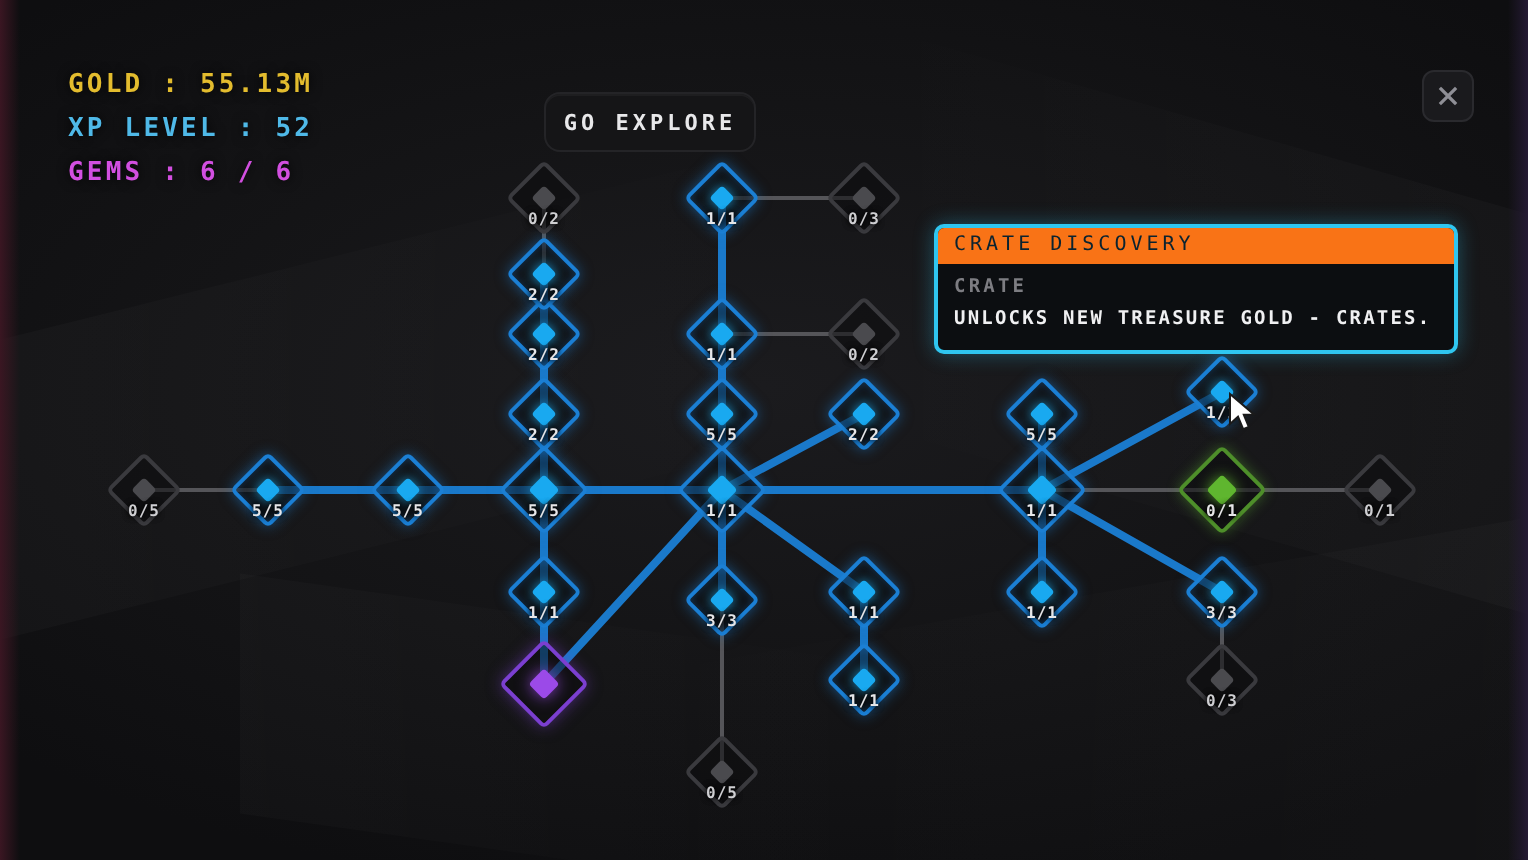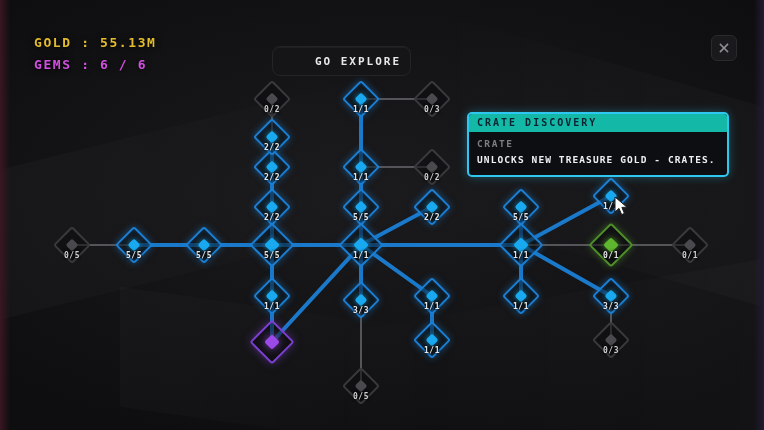--- a/index.html
+++ b/index.html
@@ -27,21 +27,21 @@
   .stat{font-size:13px;letter-spacing:1.6px;font-weight:bold;margin-bottom:9px;
         text-shadow:0 0 6px rgba(0,0,0,.9);}
   .stat-gold{color:#e3bc2e;}
   .stat-xp{color:#4fb9e8;}
   .stat-gems{color:#d24fe0;}
 
   
   .tbtn{position:absolute;top:46px;height:28px;border-radius:8px;background:#151517;
         border:1px solid #242427;color:#e8e8ea;font-size:11px;letter-spacing:2px;font-weight:bold;
         display:flex;align-items:center;justify-content:center;cursor:pointer;
-        box-shadow:inset 0 1px 0 rgba(255,255,255,.04);padding-left:33px;}
+        box-shadow:inset 0 1px 0 rgba(255,255,255,.04);}
   #btn-explore{left:272px;width:104px;}
   #btn-artifacts{left:392px;width:100px;}
 
   
   #closebtn{position:absolute;right:27px;top:35px;width:24px;height:24px;border-radius:6px;
             background:#1a1a1d;border:1px solid #2a2a2e;display:flex;align-items:center;
             justify-content:center;cursor:pointer;}
   #closebtn svg{display:block;}
 
   
@@ -65,21 +65,21 @@
   .node.big .core{width:11px;height:11px;}
 
   .nlabel{position:absolute;left:50%;top:25px;transform:translateX(-50%);white-space:nowrap;
           font-size:8px;font-weight:bold;letter-spacing:.5px;color:#e6e6e8;
           text-shadow:0 0 3px #000,0 0 3px #000;}
   .node.locked .nlabel{color:#cfcfd2;}
 
   
   #tooltip{position:absolute;left:467px;top:112px;width:258px;border:2px solid #2fc6f0;border-radius:5px;
            background:#0c0e11;box-shadow:0 0 10px rgba(47,198,240,.35);overflow:hidden;}
-  #tt-head{background:#14b8a6;color:#0a2330;font-size:10px;font-weight:bold;letter-spacing:2px;
+  #tt-head{background:#f97316;color:#0a2330;font-size:10px;font-weight:normal;letter-spacing:2px;
            padding:3px 8px 4px;}
   #tt-body{padding:6px 8px 9px;}
   #tt-status{color:#7d7d82;font-size:9.5px;letter-spacing:1.6px;font-weight:bold;margin-bottom:5px;}
   #tt-desc{color:#f0f0f2;font-size:9.5px;letter-spacing:1.1px;font-weight:bold;line-height:1.25;}
 
   
   #cursor{position:absolute;left:614px;top:196px;pointer-events:none;}
 </style>
 </head>
 <body>
@@ -268,20 +268,21 @@
         <div class="node locked" style="left: 690px; top: 245px;">
           <div class="dia"></div>
           <div class="core"></div>
           <div class="nlabel">0/1</div>
         </div>
       </div>
   </div>
 
   <div id="stats">
     <div class="stat stat-gold">GOLD : 55.13M</div>
+    <div class="stat stat-xp">XP LEVEL : 52</div>
     <div class="stat stat-gems">GEMS : 6 / 6</div>
   </div>
 
   <div class="tbtn" id="btn-explore">GO EXPLORE</div>
 
   <div id="closebtn">
     <svg width="12" height="12" viewBox="0 0 12 12">
       <path d="M2.5 2.5 L9.5 9.5 M9.5 2.5 L2.5 9.5" stroke="#8f8f96" stroke-width="1.6" stroke-linecap="square"></path>
     </svg>
   </div>

